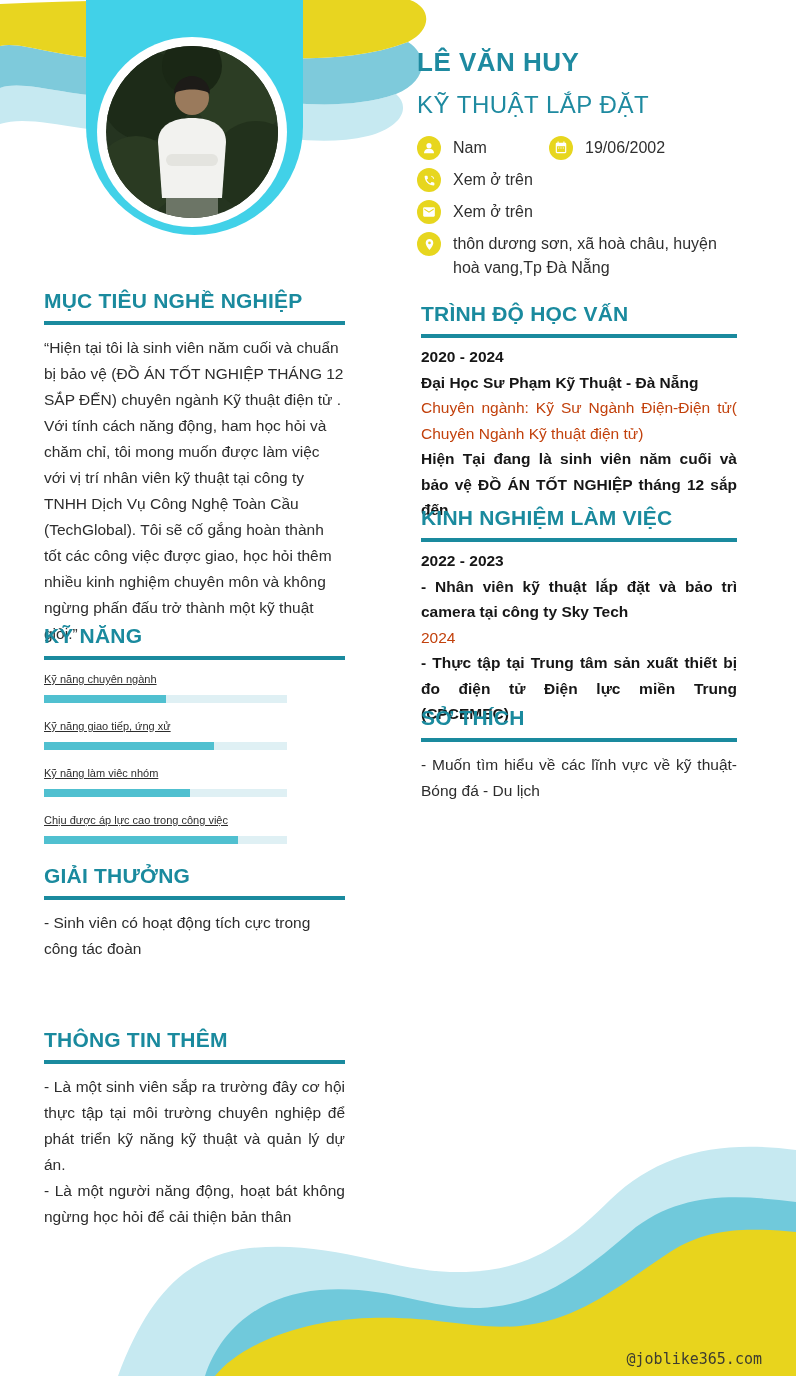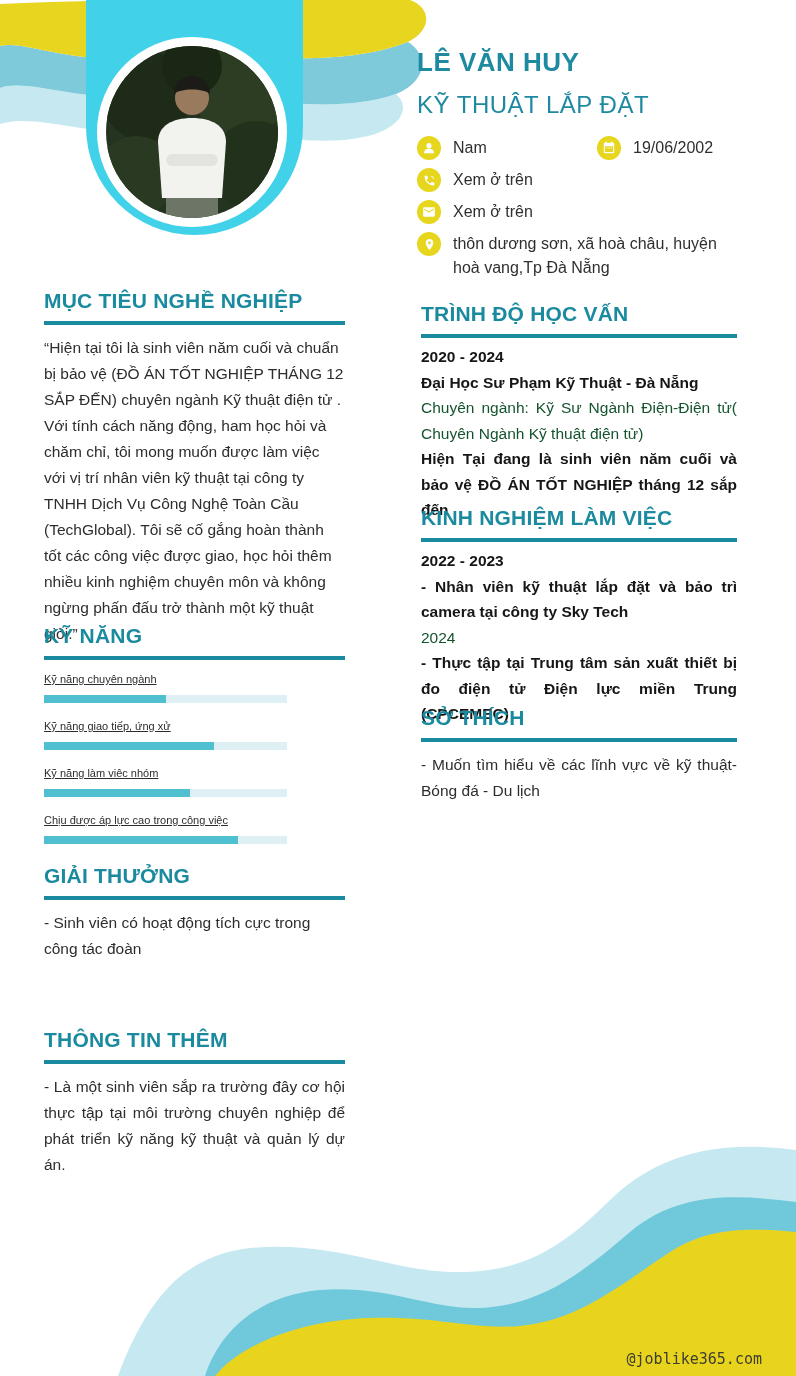--- a/index.html
+++ b/index.html
@@ -17,21 +17,21 @@
   .photo-ring{position:absolute;left:97px;top:37px;width:190px;height:190px;z-index:3;
               background:#ffffff;border-radius:50%;display:flex;align-items:center;justify-content:center;}
   .photo{width:172px;height:172px;border-radius:50%;overflow:hidden;}
 
   
   .name{position:absolute;left:417px;top:40px;width:370px;font-size:26px;line-height:44px;
         font-weight:700;color:#1e8aa0;letter-spacing:.5px;z-index:4;}
   .job-title{position:absolute;left:417px;top:92px;width:370px;font-size:24px;line-height:26px;
         font-weight:500;color:#1e8aa0;letter-spacing:.5px;z-index:4;}
   .contact{position:absolute;left:417px;top:136px;width:330px;z-index:4;font-size:16px;}
-  .c-row{display:flex;align-items:flex-start;margin-bottom:8px;gap:48px;}
+  .c-row{display:flex;align-items:flex-start;margin-bottom:8px;}
   .c-cell{display:flex;align-items:center;}
   .c-cell.first{width:132px;}
   .c-icon{width:24px;height:24px;border-radius:50%;background:#e7d61e;flex:0 0 24px;
           display:flex;align-items:center;justify-content:center;}
   .c-text{margin-left:12px;line-height:24px;color:#2f2f2f;}
   .c-text.multi{width:288px;line-height:24px;}
   .section{position:absolute;}
   .sec-title{font-size:21px;font-weight:700;color:#1a8a9e;line-height:28px;letter-spacing:.2px;}
   .sec-rule{height:4px;background:#1a8a9e;margin-top:6px;}
   .sec-body{margin-top:10px;font-size:15.5px;line-height:26px;color:#2d2d2d;}
@@ -44,21 +44,21 @@
 
   
   .skill{margin-bottom:14px;}
   .skill-label{font-size:11px;line-height:19px;color:#2d2d2d;margin-bottom:6px;text-decoration:underline;}
   .skill-track{width:243px;height:8px;background:#dff0f4;}
   .skill-fill{height:8px;background:#50c0d0;}
 
   
   .r-line{font-size:15.5px;line-height:25.5px;color:#1f1f1f;}
   .r-line.b{font-weight:700;color:#161616;}
-  .r-line.n{color:#14532d;font-weight:400;}
+  .r-line.n{color:#c2410c;font-weight:400;}
 
   .award-item, .extra-item{font-size:15.5px;line-height:26px;color:#2d2d2d;}
 
   .footer{position:absolute;right:34px;bottom:8px;z-index:5;
           font-family:"DejaVu Sans Mono",monospace;font-size:15px;color:#3d3c30;}
 </style>
 </head>
 <body>
 
 <div class="page">
@@ -189,20 +189,21 @@
       <div class="sec-body">
         <div class="award-item">- Sinh viên có hoạt động tích cực trong công tác đoàn</div>
       </div>
     </div>
 
     <div class="section" style="top:1026px;">
       <div class="sec-title">THÔNG TIN THÊM</div>
       <div class="sec-rule"></div>
       <div class="sec-body">
         <div class="extra-item just">- Là một sinh viên sắp ra trường  đây cơ hội thực tập tại môi trường chuyên nghiệp để phát triển kỹ năng kỹ thuật và quản lý dự án.</div>
+        <div class="extra-item just">- Là một người năng động, hoạt bát không ngừng học hỏi để cải thiện bản thân</div>
       </div>
     </div>
 
   </div>
 
   <div class="right-col">
 
     <div class="section" style="top:300px;">
       <div class="sec-title">TRÌNH ĐỘ HỌC VẤN</div>
       <div class="sec-rule"></div>

